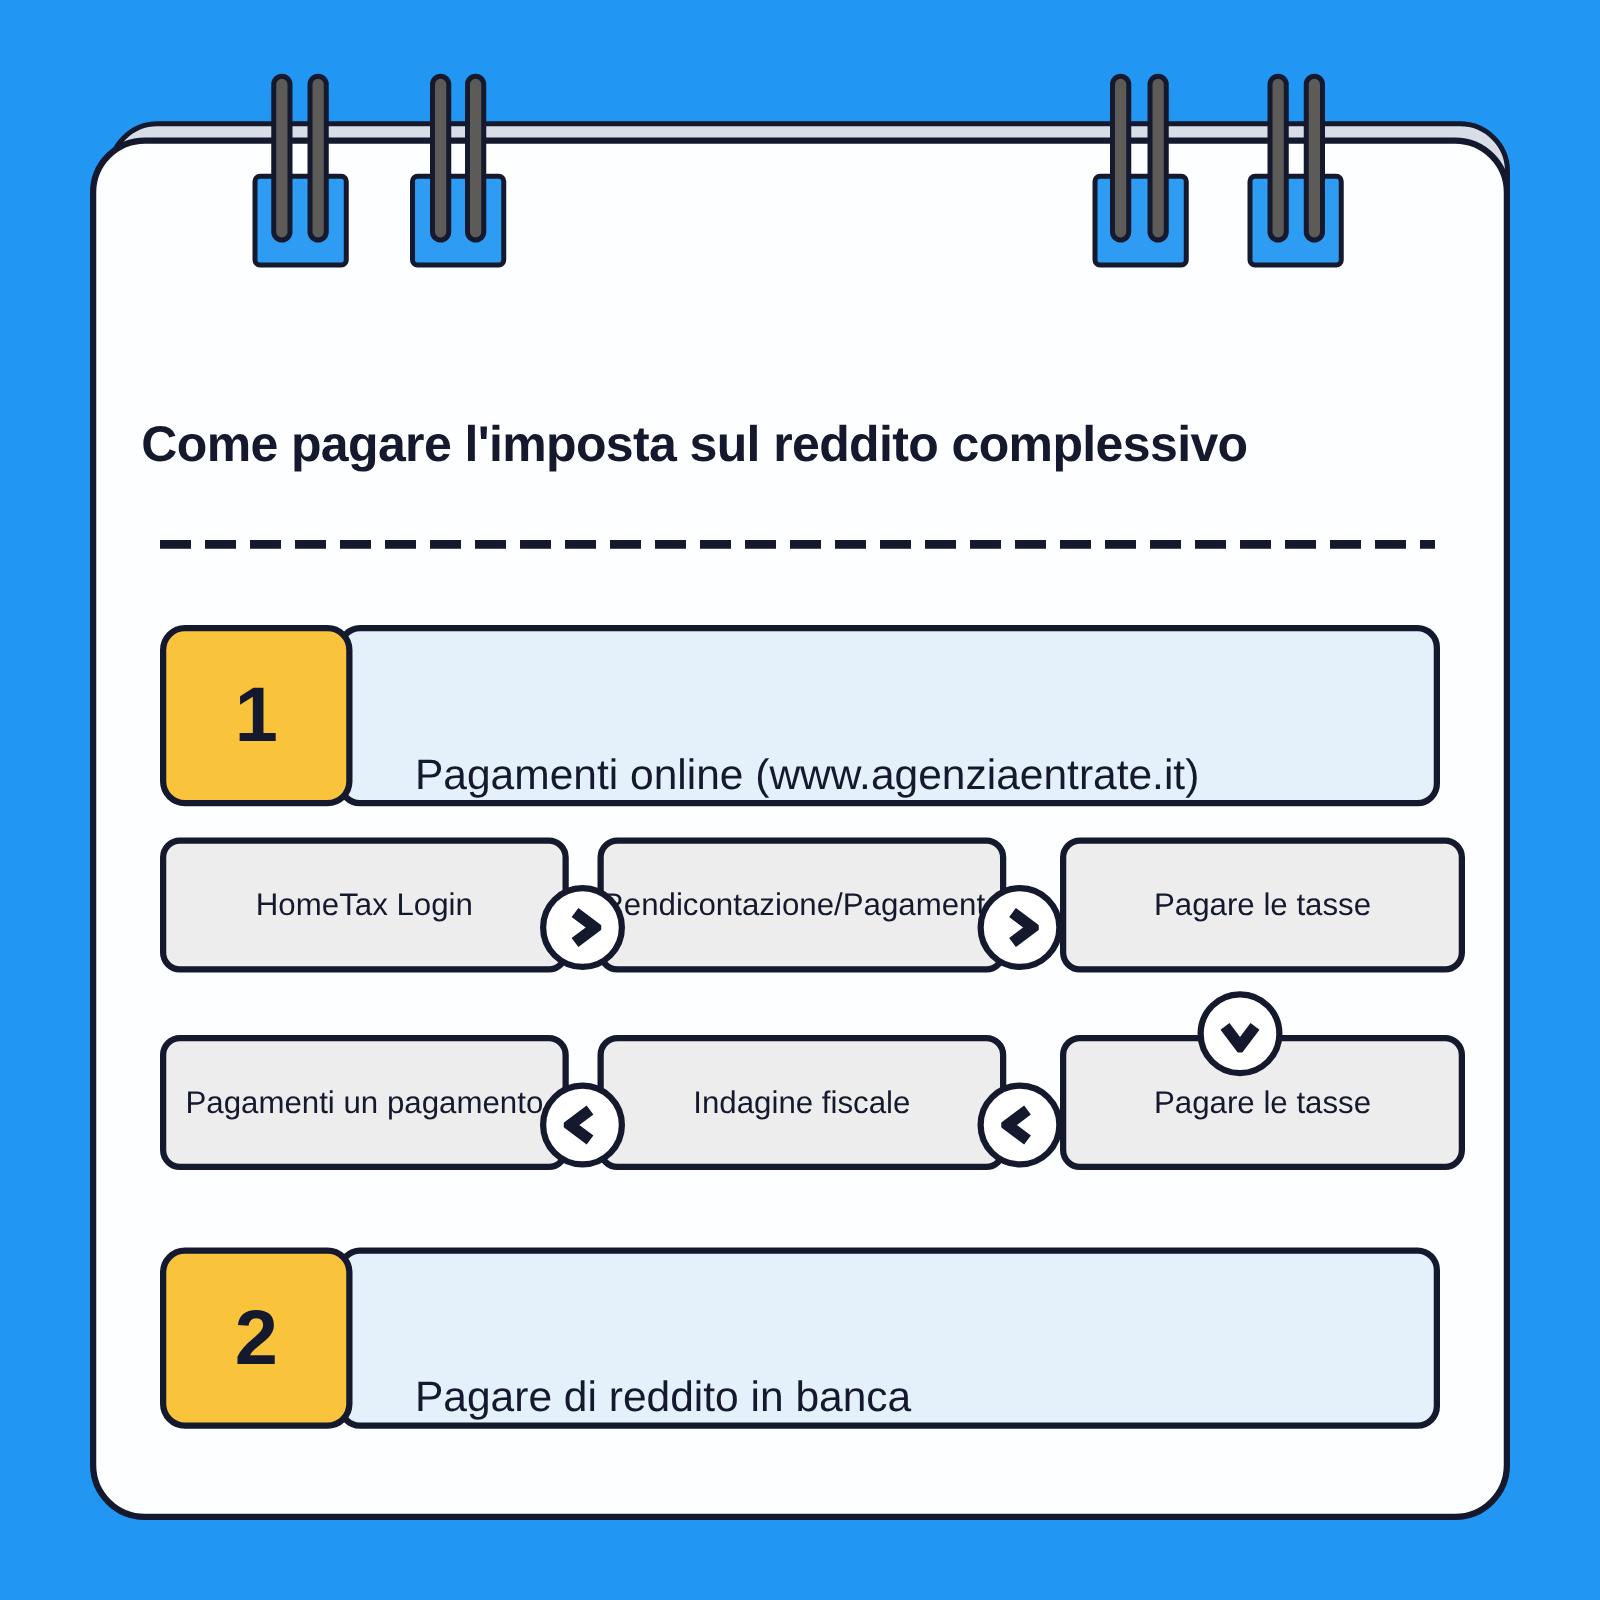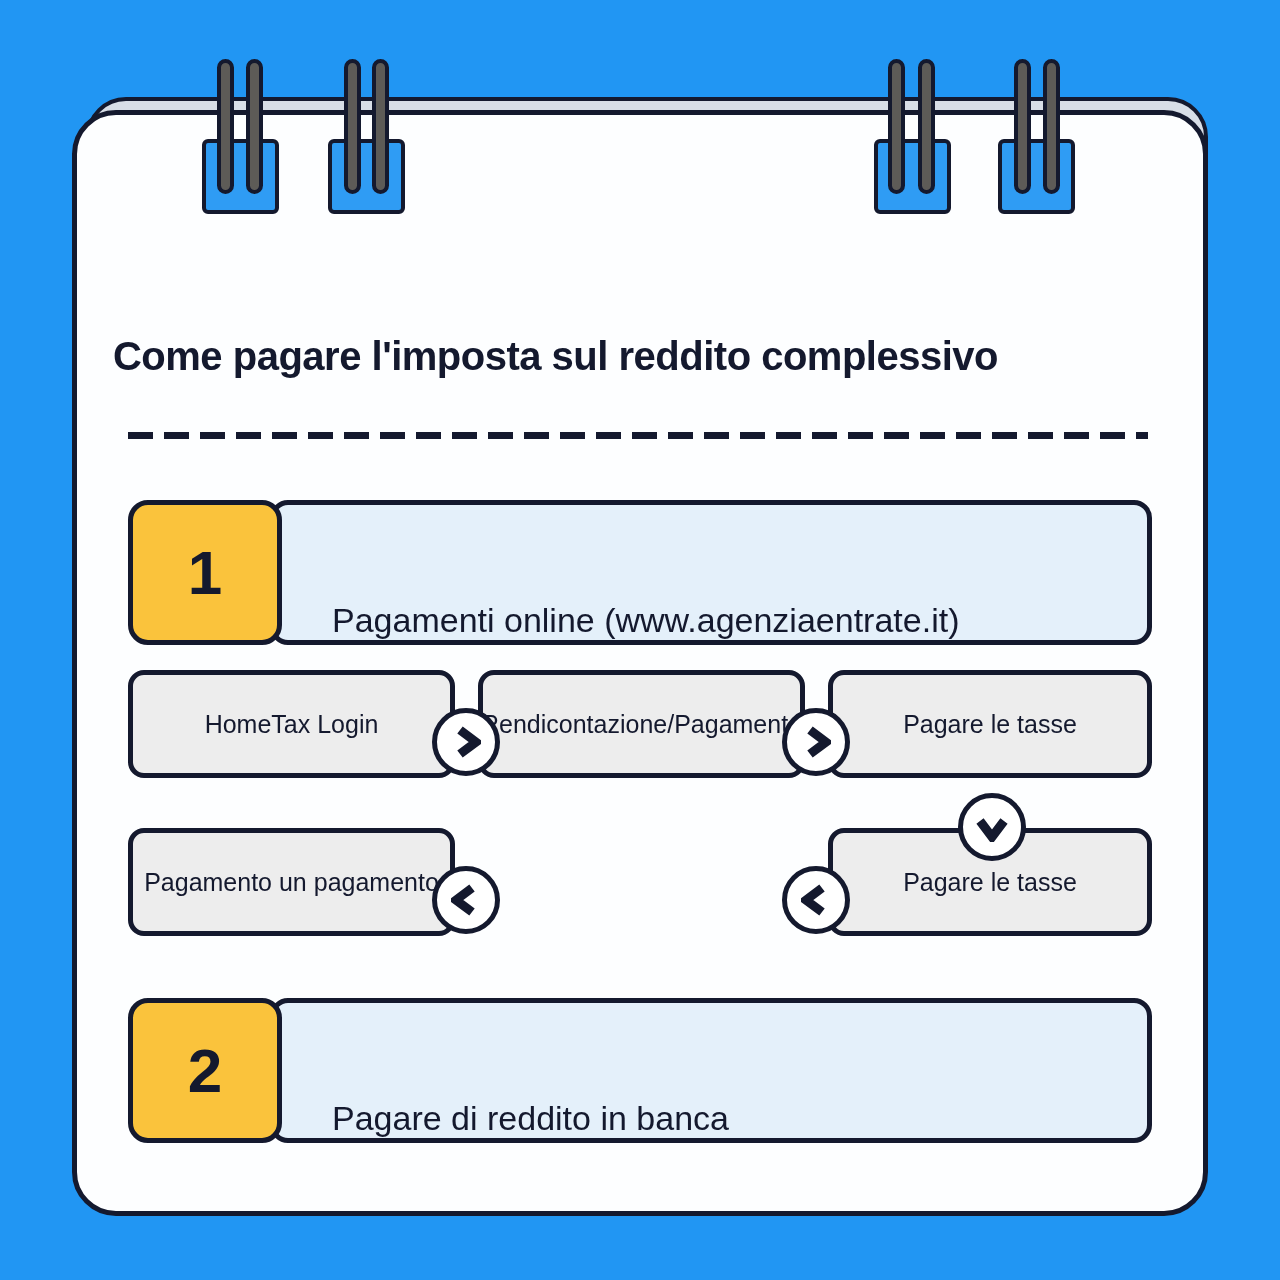--- a/index.html
+++ b/index.html
@@ -59,21 +59,21 @@
   .row-step2 .step-label, .row-step2 .step-number { top:998px; }
 
   
   .flow-box {
     position:absolute; height:108px;
     background:#EDEDED; border:5px solid #14192E; border-radius:16px;
     display:flex; align-items:center; justify-content:center;
     font-size:25px; color:#14192E; white-space:nowrap; overflow:hidden;
   }
   .fr1{top:670px}.fr2{top:828px}
-  .fcA{left:128px;width:327px}.fcB{left:478px;width:327px}.fcC{left:828px;width:324px}
+  .fcA{left:128px;width:327px}.fcB{left:478px;width:327px}.fcC{left:848px;width:324px}
 
   
   .arrow-circle {
     position:absolute; width:68px; height:68px; z-index:5;
     background:#FFFFFF; border:5px solid #14192E; border-radius:50%;
     display:flex; align-items:center; justify-content:center;
   }
   .ac1{left:432px;top:708px}.ac2{left:782px;top:708px}
   .ac3{left:958px;top:793px}
   .ac4{left:432px;top:866px}.ac5{left:782px;top:866px}
@@ -118,21 +118,24 @@
     <span>HomeTax Login</span>
   </div>
   <div class="flow-box fr1 fcB">
     <span>Rendicontazione/Pagamento</span>
   </div>
   <div class="flow-box fr1 fcC">
     <span>Pagare le tasse</span>
   </div>
 
   <div class="flow-box fr2 fcA">
-    <span>Pagamento un pagamento</span>
+    <span>Pagamenti un pagamento</span>
+  </div>
+  <div class="flow-box fr2 fcB">
+    <span>Indagine fiscale</span>
   </div>
   <div class="flow-box fr2 fcC">
     <span>Pagare le tasse</span>
   </div>
 
   <div class="arrow-circle ac1">
     <svg class="chev" width="30" height="34" viewBox="0 0 30 34">
         <polyline points="9,5 25,17 9,29" fill="none" stroke="#14192E" stroke-width="9" stroke-linejoin="miter"></polyline>
       </svg>
   </div>

